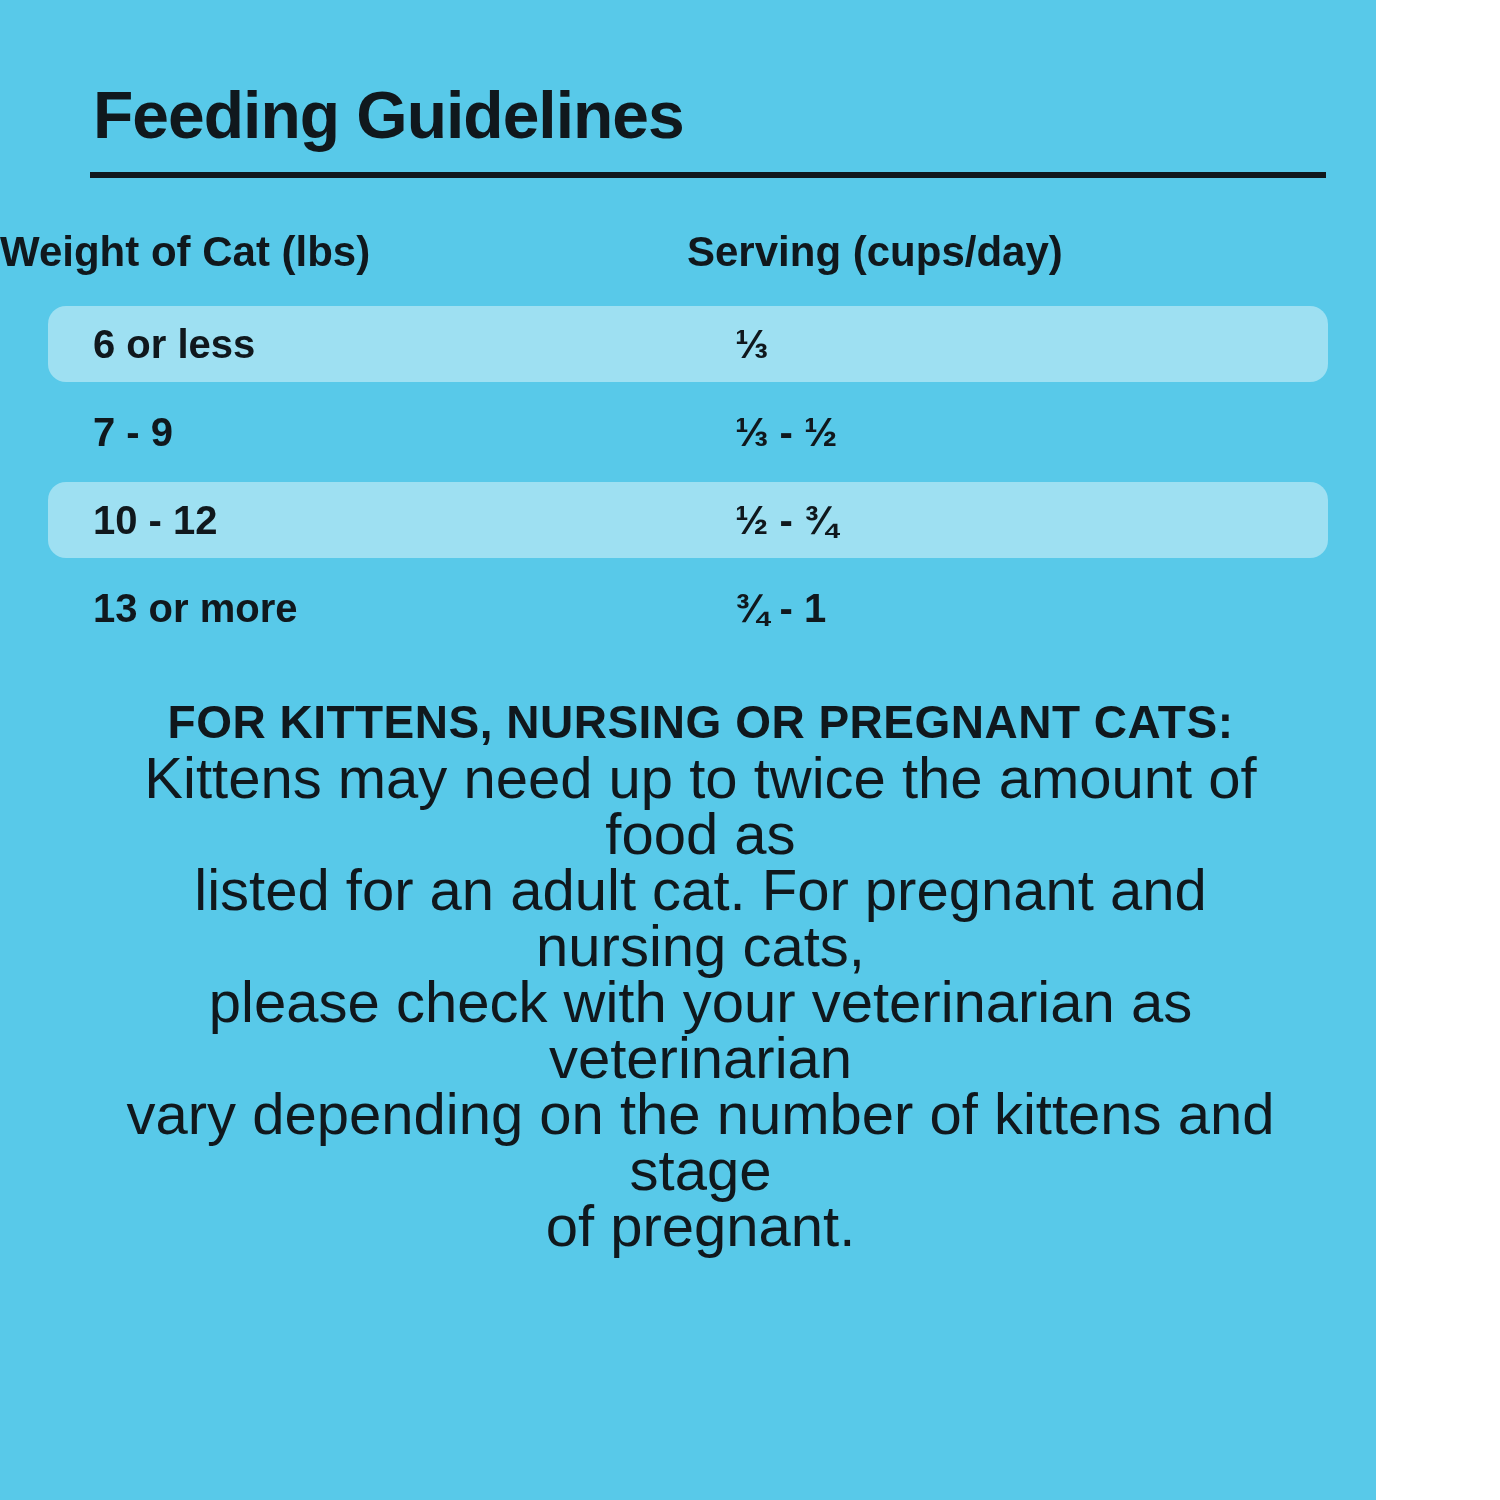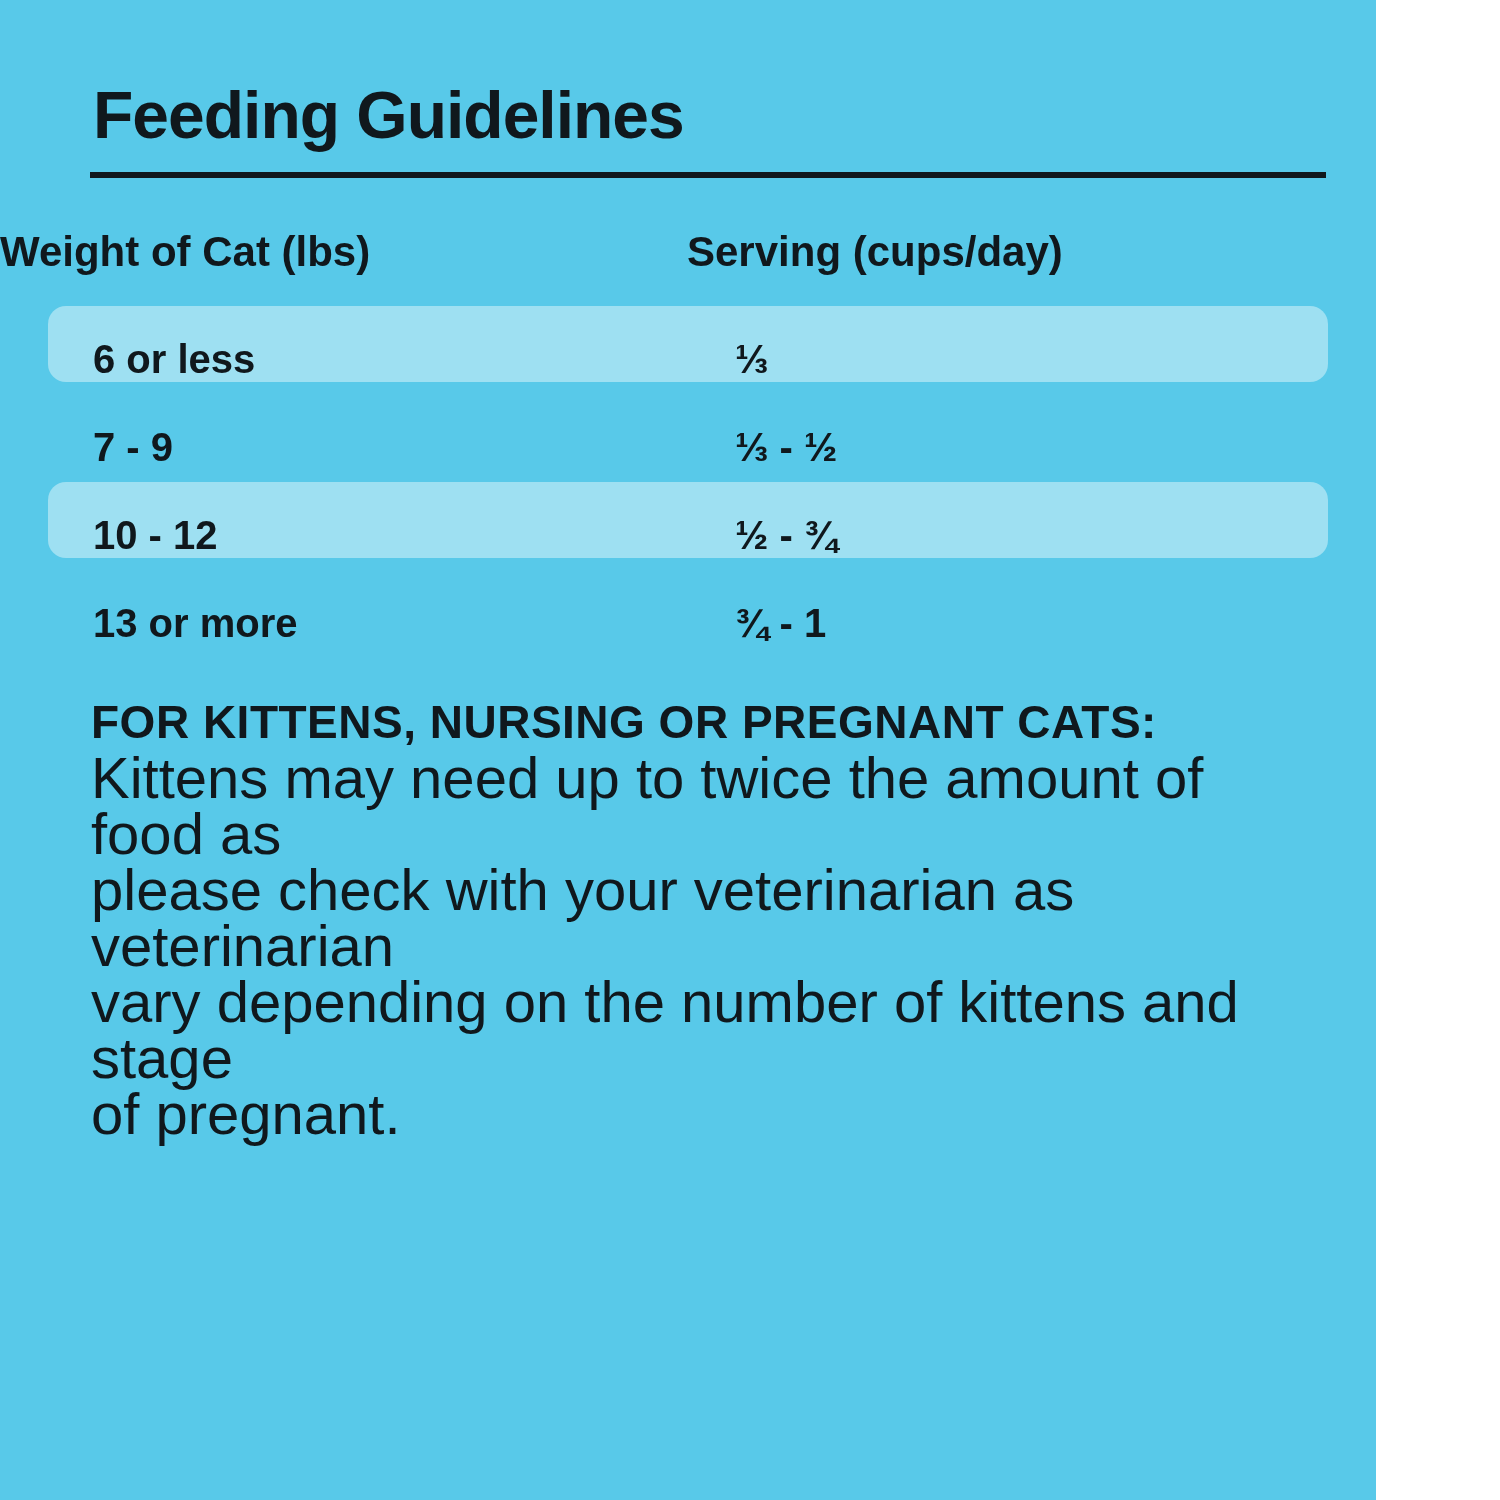--- a/index.html
+++ b/index.html
@@ -37,37 +37,38 @@
   }
   .col-weight {
     width: 687px;
     flex: 0 0 687px;
   }
   .table-rows {
     margin-top: 30px;
   }
   .t-row {
     display: flex;
-    align-items: flex-end;
+    align-items: center;
     height: 76px;
     margin: 0 48px 12px 48px;
     padding-left: 45px;
     border-radius: 18px;
     font-size: 40px;
     font-weight: bold;
   }
   .t-row.highlighted {
     background: #9EE0F2;
   }
   .t-row .col-weight {
     width: 642px;
     flex: 0 0 642px;
   }
   .note {
-    margin: 48px 90px 0 91px;
+    margin: 48px 90px 0 115px;
+    text-align: center;
   }
   .note-heading {
     font-size: 46px;
     font-weight: bold;
     line-height: 56px;
     letter-spacing: 0.5px;
   }
   .note-line {
     font-size: 58px;
     font-weight: normal;
@@ -108,18 +109,19 @@
     <div class="t-row">
       <div class="col-weight">13 or more</div>
       <div class="col-serving">¾ - 1</div>
     </div>
 
   </div>
 
   <div class="note">
     <div class="note-heading">FOR KITTENS, NURSING OR PREGNANT CATS:</div>
     <div class="note-line">Kittens may need up to twice the amount of food as</div>
+    <div class="note-line">listed for an adult cat. For pregnant and nursing cats,</div>
     <div class="note-line">please check with your veterinarian as veterinarian</div>
     <div class="note-line">vary depending on the number of kittens and stage</div>
     <div class="note-line">of pregnant.</div>
   </div>
 
 </div>
 
 </body></html>

